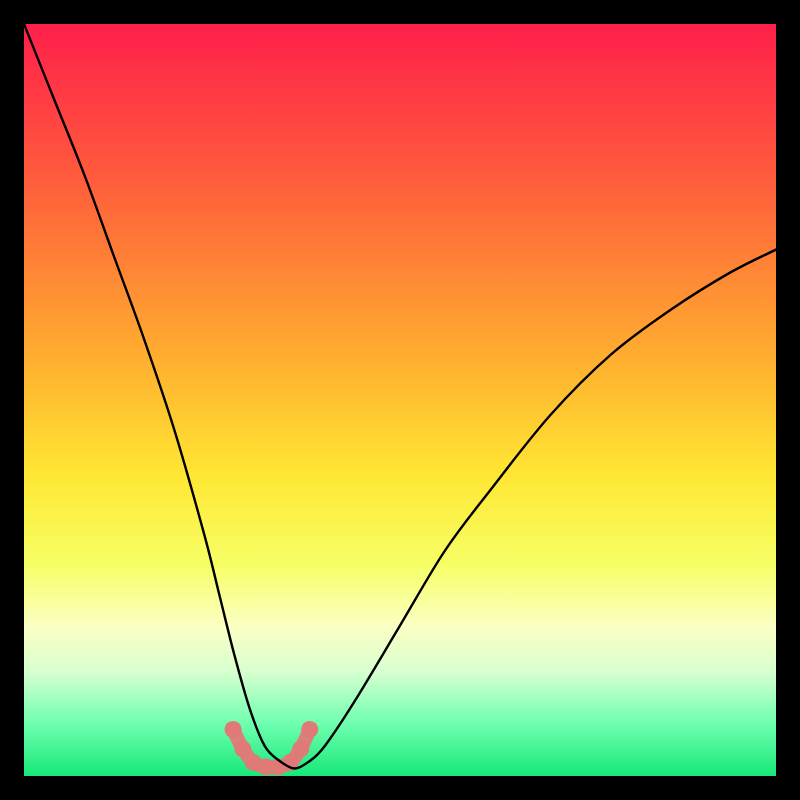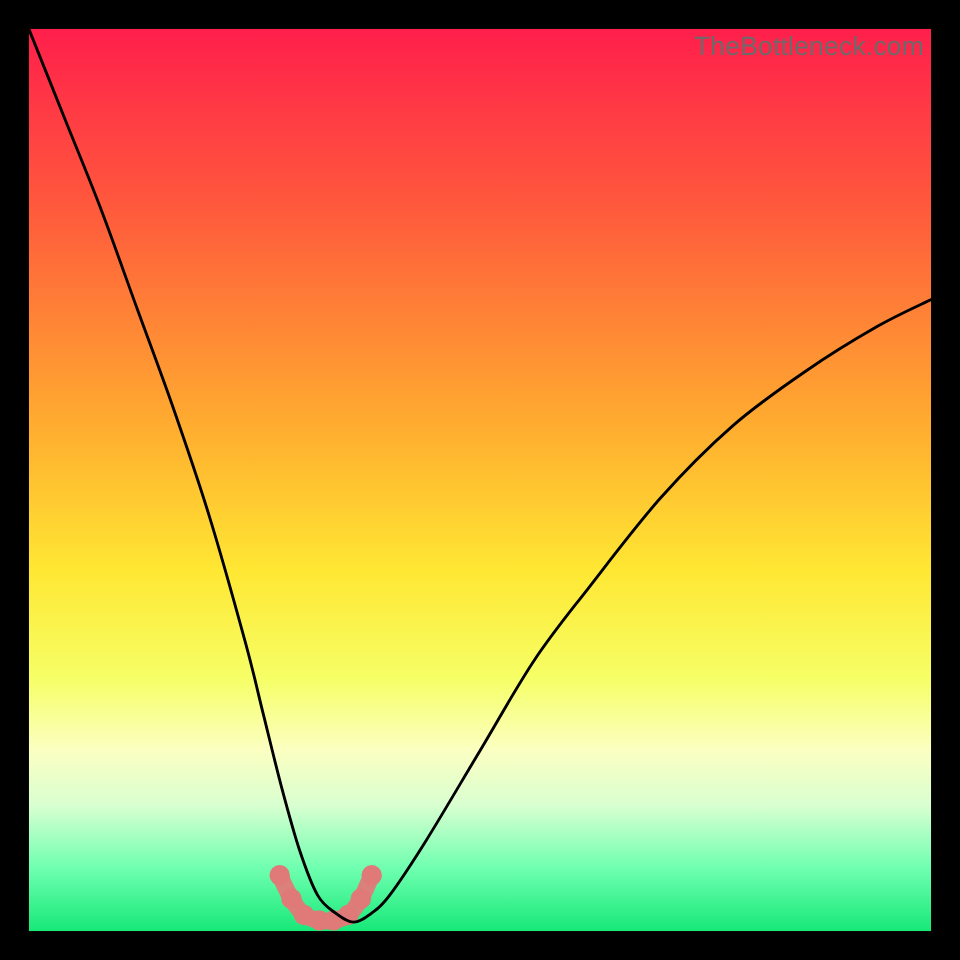--- a/index.html
+++ b/index.html
@@ -65,14 +65,13 @@
         <circle cx="242.144" cy="742.976" r="8.5" fill="#e07a78"></circle>
         <circle cx="254.176" cy="742.976" r="8.5" fill="#e07a78"></circle>
         <circle cx="266.20799999999997" cy="738.4639999999999" r="8.5" fill="#e07a78"></circle>
         <circle cx="276.736" cy="724.928" r="8.5" fill="#e07a78"></circle>
         <circle cx="285.76" cy="705.376" r="8.5" fill="#e07a78"></circle>
       </g>
 
     <path id="curve" fill="none" stroke="#000000" stroke-width="2.4" stroke-linecap="round" d="M 0 0 C 5.013333333333334 12.533333333333323, 20.053333333333335 50.13333333333327, 30.080000000000002 75.19999999999993 C 40.10666666666667 100.2666666666666, 50.13333333333334 124.07999999999997, 60.160000000000004 150.39999999999998 C 70.18666666666667 176.72, 80.21333333333332 205.54666666666665, 90.24 233.12 C 100.26666666666667 260.6933333333333, 110.29333333333334 287.0133333333334, 120.32000000000001 315.84000000000003 C 130.34666666666666 344.6666666666667, 140.37333333333333 373.49333333333334, 150.4 406.08 C 160.42666666666668 438.66666666666663, 172.95999999999998 483.7866666666667, 180.48 511.36 C 188 538.9333333333334, 190.50666666666666 551.4666666666667, 195.52 571.52 C 200.53333333333336 591.5733333333333, 205.5466666666667 612.8799999999999, 210.56000000000003 631.68 C 215.57333333333335 650.48, 220.58666666666667 669.2800000000001, 225.6 684.32 C 230.61333333333332 699.36, 235.62666666666667 713.1466666666666, 240.64000000000001 721.92 C 245.65333333333336 730.6933333333333, 250.66666666666669 733.2, 255.68 736.96 C 260.6933333333333 740.72, 265.70666666666665 744.48, 270.71999999999997 744.48 C 275.7333333333333 744.48, 280.74666666666667 740.72, 285.76 736.96 C 290.7733333333333 733.2, 293.28000000000003 731.9466666666666, 300.8 721.92 C 308.32 711.8933333333333, 318.3466666666667 696.8533333333332, 330.88 676.8 C 343.4133333333333 656.7466666666667, 360.96 626.6666666666667, 376 601.6 C 391.04 576.5333333333333, 406.08000000000004 548.96, 421.12000000000006 526.4 C 436.1600000000001 503.84, 448.6933333333334 488.8, 466.24 466.24 C 483.78666666666663 443.68, 506.34666666666664 413.6, 526.4 391.04 C 546.4533333333334 368.48, 566.5066666666667 348.4266666666666, 586.5600000000001 330.87999999999994 C 606.6133333333335 313.33333333333326, 626.6666666666667 299.5466666666666, 646.72 285.76 C 666.7733333333333 271.97333333333336, 689.3333333333334 258.1866666666666, 706.88 248.15999999999997 C 724.4266666666666 238.1333333333333, 744.48 229.36, 752 225.60000000000002"></path>
   </svg>
 
-  <div class="watermark">TheBottleneck.com</div>
 </div>
 
 </body></html>

